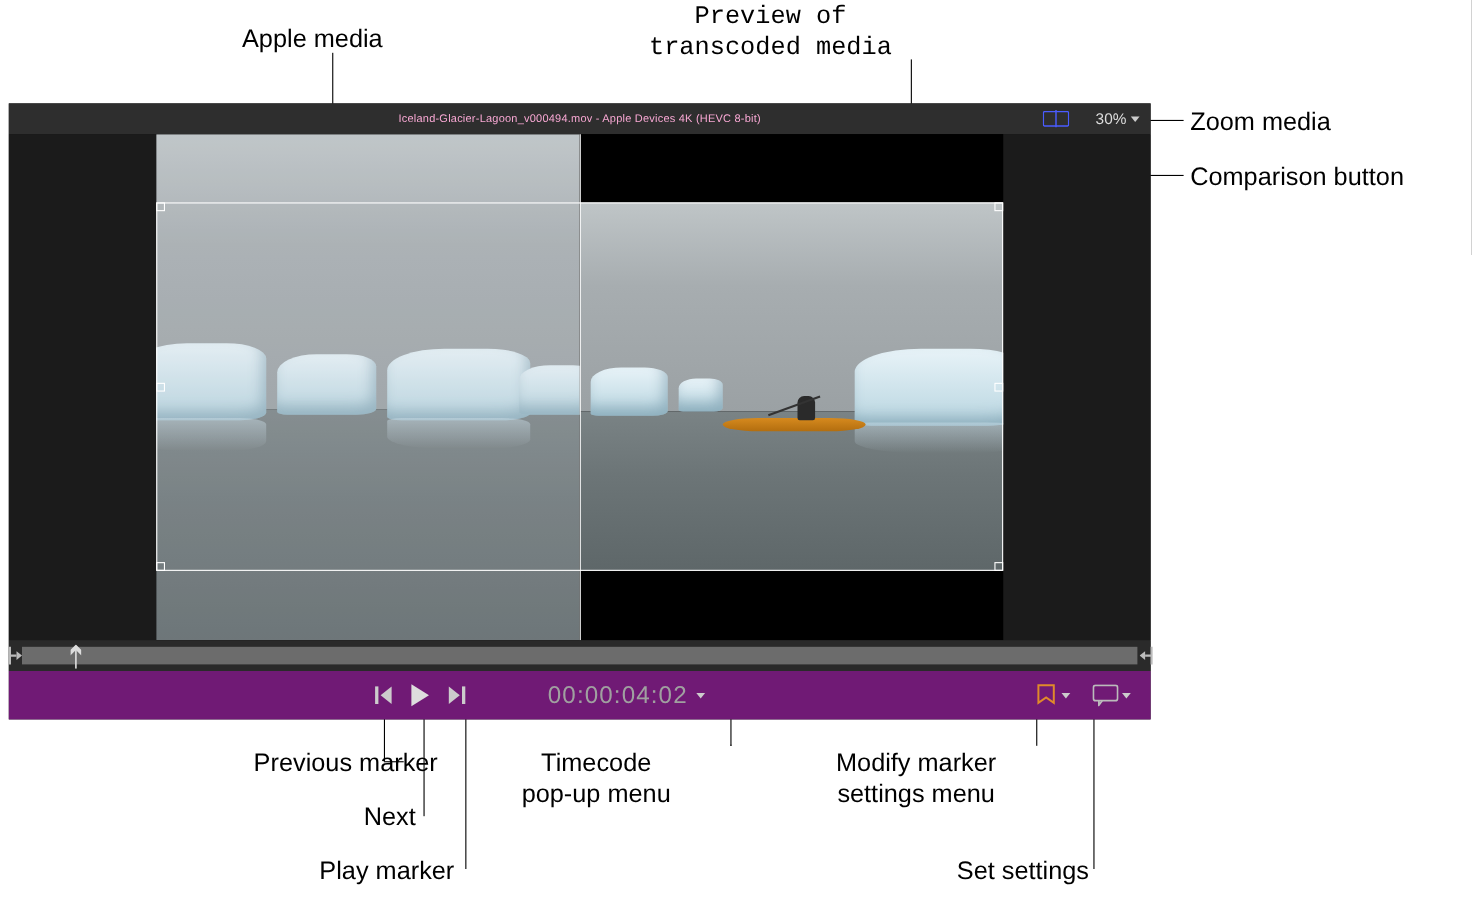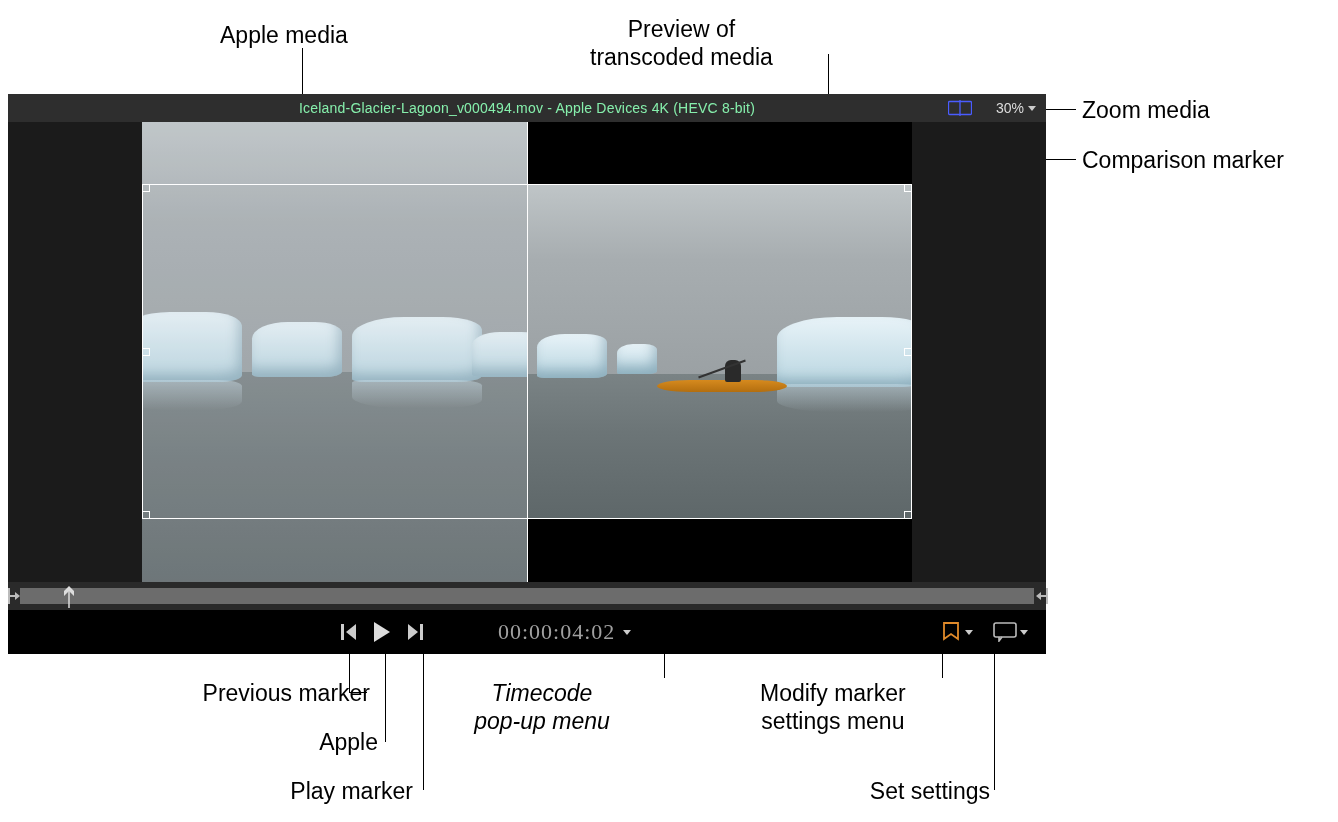--- a/index.html
+++ b/index.html
@@ -32,22 +32,22 @@
 }
 .titlebar {
   height: 28px;
   background: #2e2e2e;
   display: flex;
   align-items: center;
   justify-content: center;
   position: relative;
 }
 .title-text {
-  color: #86efac;
-  font-size: 14px;
+  color: #f9a8d4;
+  font-size: 10px;
   letter-spacing: 0.2px;
 }
 .title-right {
   position: absolute;
   right: 10px;
   top: 0;
   height: 100%;
   display: flex;
   align-items: center;
   gap: 24px;
@@ -179,25 +179,24 @@
   margin: 0 2px;
 }
 .playhead {
   position: absolute;
   top: -2px;
   width: 10px;
   height: 20px;
 }
 .controls-row {
   height: 44px;
-  background: #000000;
-  display: flex;
-  align-items: center;
-  position: relative;
-  font-family: Liberation Serif, serif;
+  background: #701a75;
+  display: flex;
+  align-items: center;
+  position: relative;
 }
 .transport {
   position: absolute;
   left: 332px;
   display: flex;
   align-items: center;
   gap: 14px;
 }
 .tc-group {
   position: absolute;
@@ -218,28 +217,28 @@
   display: flex;
   align-items: center;
   gap: 6px;
 }
 .icon-btn { display:flex; align-items:center; cursor:pointer; }
 </style>
 </head>
 <body>
 
 <div class="callout" style="left:220px; top:22px;">Apple media</div>
-<div class="callout" style="left:590px; top:16px; line-height:1.2;"><span style="white-space:pre;">Preview of
+<div class="callout" style="left:590px; top:2px; line-height:1.2;font-family:Liberation Mono, monospace;"><span style="white-space:pre;">Preview of
 transcoded media</span></div>
 <div class="callout" style="left:1082px; top:97px;">Zoom media</div>
-<div class="callout" style="left:1082px; top:147px;">Comparison marker</div>
-<div class="callout" style="right:968px; top:680px; text-align:right;">Previous marker</div>
-<div class="callout" style="right:960px; top:729px; text-align:right;">Apple</div>
+<div class="callout" style="left:1082px; top:147px;">Comparison button</div>
+<div class="callout" style="right:940px; top:680px; text-align:right;">Previous marker</div>
+<div class="callout" style="right:960px; top:729px; text-align:right;">Next</div>
 <div class="callout" style="right:925px; top:778px; text-align:right;">Play marker</div>
-<div class="callout" style="left:542px; top:680px; transform:translateX(-50%); line-height:1.2;font-style:italic;"><span style="white-space:pre;">Timecode
+<div class="callout" style="left:542px; top:680px; transform:translateX(-50%); line-height:1.2;"><span style="white-space:pre;">Timecode
 pop-up menu</span></div>
 <div class="callout" style="left:760px; top:680px; line-height:1.2;"><span style="white-space:pre;">Modify marker
 settings menu</span></div>
 <div class="callout" style="right:348px; top:778px; text-align:right;">Set settings</div>
 
 <div class="callout-line" style="left:302px; top:48px; width:1px; height:92px;"></div>
 <div class="callout-line" style="left:828px; top:54px; width:1px; height:130px;"></div>
 <div class="callout-line" style="left:1024px; top:109px; width:52px; height:1px;"></div>
 <div class="callout-line" style="left:940px; top:120px; width:1px; height:40px;"></div>
 <div class="callout-line" style="left:940px; top:159px; width:136px; height:1px;"></div>

